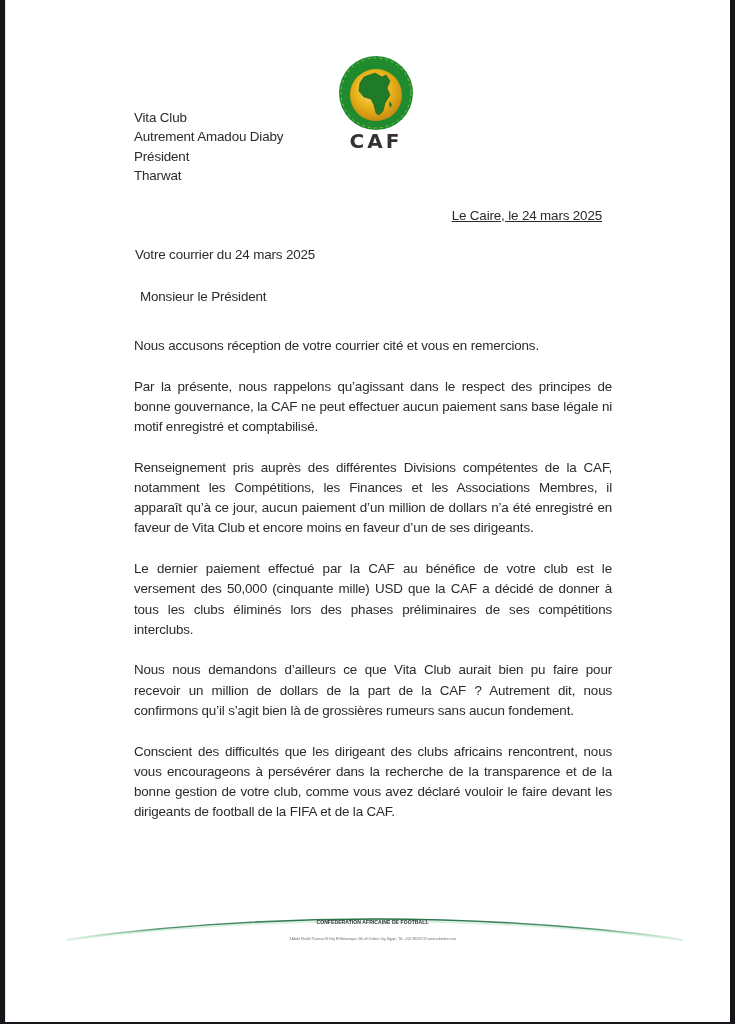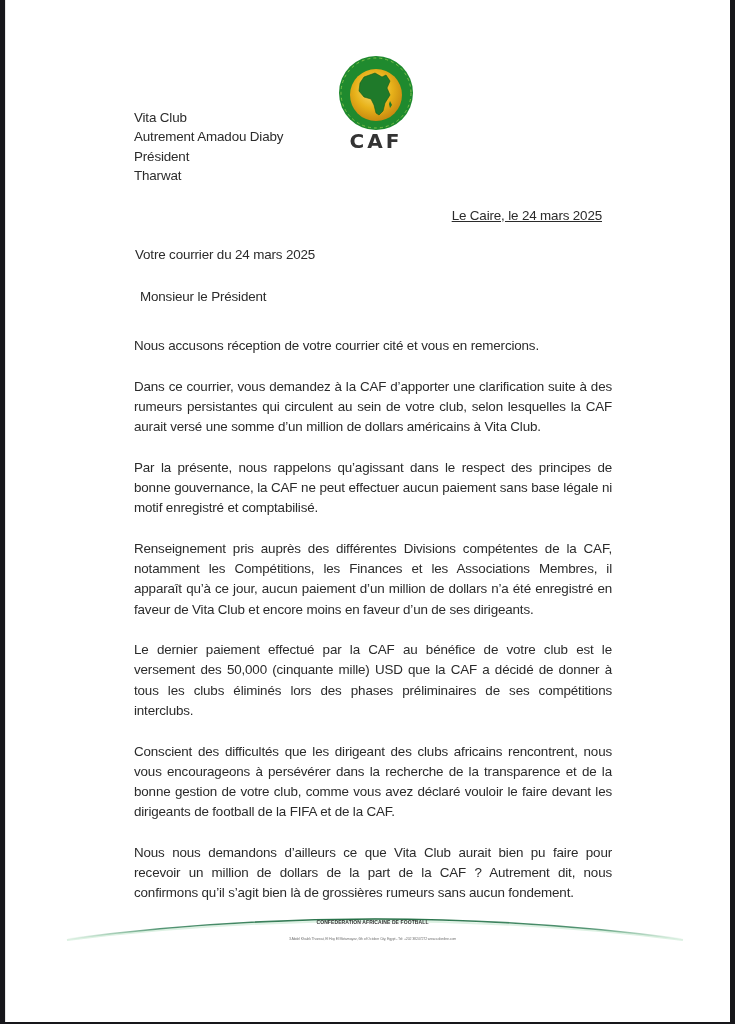--- a/index.html
+++ b/index.html
@@ -85,26 +85,25 @@
   </div>
 
   <div class="date">Le Caire, le 24 mars 2025</div>
 
   <div class="subject">Votre courrier du 24 mars 2025</div>
 
   <div class="salutation">Monsieur le Président</div>
 
   <div class="body">
     <p>Nous accusons réception de votre courrier cité et vous en remercions.</p>
-    <p>Dans ce courrier, vous demandez à la CAF d’apporter une clarification suite à des rumeurs persistantes qui circulent au sein de votre club, selon lesquelles la CAF aurait versé une somme d’un million de dollars américains à Vita Club.</p>
     <p>Par la présente, nous rappelons qu’agissant dans le respect des principes de bonne gouvernance, la CAF ne peut effectuer aucun paiement sans base légale ni motif enregistré et comptabilisé.</p>
     <p>Renseignement pris auprès des différentes Divisions compétentes de la CAF, notamment les Compétitions, les Finances et les Associations Membres, il apparaît qu’à ce jour, aucun paiement d’un million de dollars n’a été enregistré en faveur de Vita Club et encore moins en faveur d’un de ses dirigeants.</p>
     <p>Le dernier paiement effectué par la CAF au bénéfice de votre club est le versement des 50,000 (cinquante mille) USD que la CAF a décidé de donner à tous les clubs éliminés lors des phases préliminaires de ses compétitions interclubs.</p>
+    <p>Nous nous demandons d’ailleurs ce que Vita Club aurait bien pu faire pour recevoir un million de dollars de la part de la CAF ? Autrement dit, nous confirmons qu’il s’agit bien là de grossières rumeurs sans aucun fondement.</p>
     <p>Conscient des difficultés que les dirigeant des clubs africains rencontrent, nous vous encourageons à persévérer dans la recherche de la transparence et de la bonne gestion de votre club, comme vous avez déclaré vouloir le faire devant les dirigeants de football de la FIFA et de la CAF.</p>
-    <p>Nous nous demandons d’ailleurs ce que Vita Club aurait bien pu faire pour recevoir un million de dollars de la part de la CAF ? Autrement dit, nous confirmons qu’il s’agit bien là de grossières rumeurs sans aucun fondement.</p>
   </div>
 
   <svg class="footer-curve" viewBox="0 0 620 40">
     <defs>
       <linearGradient id="fade" x1="0" x2="1" y1="0" y2="0">
         <stop offset="0%" stop-color="#1f8a4a" stop-opacity="0"></stop>
         <stop offset="15%" stop-color="#2a7a52" stop-opacity="0.8"></stop>
         <stop offset="50%" stop-color="#1f6a40" stop-opacity="1"></stop>
         <stop offset="85%" stop-color="#2a7a52" stop-opacity="0.8"></stop>
         <stop offset="100%" stop-color="#1f8a4a" stop-opacity="0"></stop>

